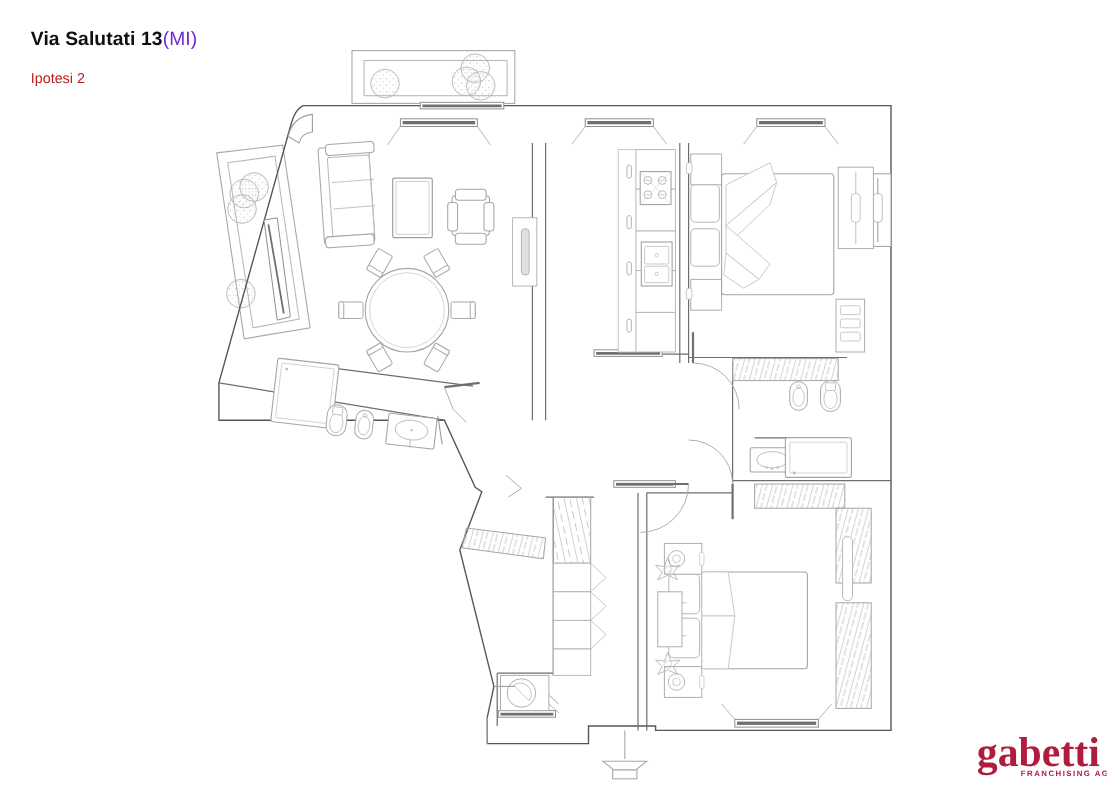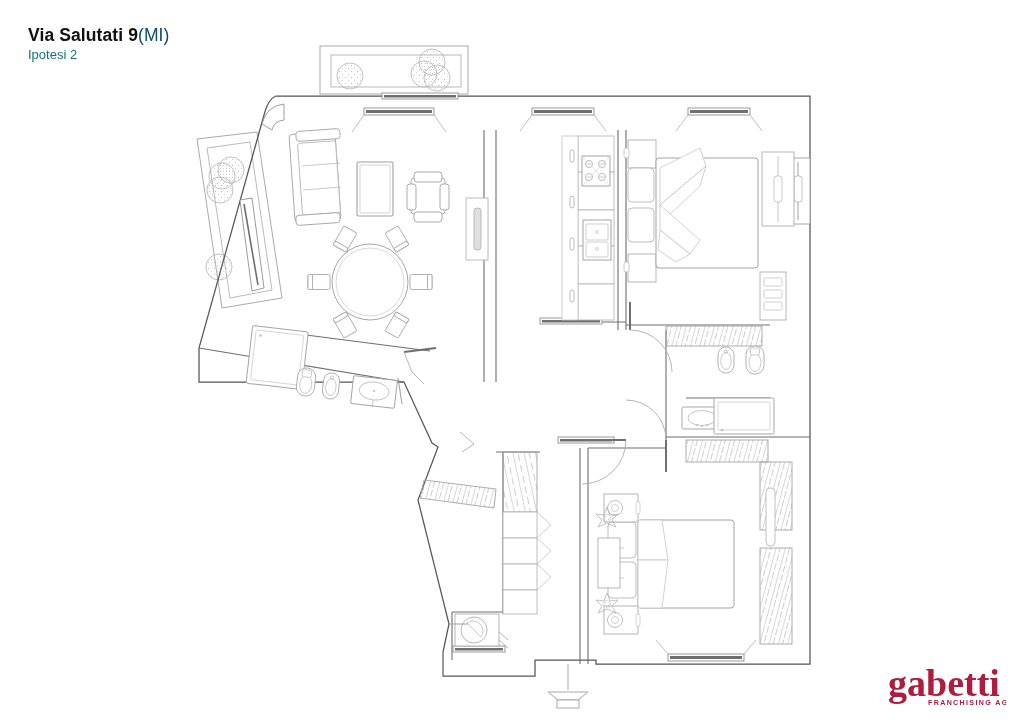--- a/index.html
+++ b/index.html
@@ -36,27 +36,27 @@
     line-height: 22px;
     letter-spacing: 0.1px;
     white-space: nowrap;
   }
   #title .strong {
     font-weight: 700;
     color: #101010;
   }
   #title .light {
     font-weight: 400;
-    color: #0c4a6e;
+    color: #6d28d9;
   }
   #subtitle {
-    margin-top: 1px;
+    margin-top: 17px;
     font-size: 13px;
     font-weight: 400;
-    color: #0f766e;
+    color: #b91c1c;
     line-height: 16px;
   }
 
   
   #plan-wrap {
     position: absolute;
     left: 0;
     top: 0;
     width: 1018px;
     height: 720px;
@@ -88,21 +88,21 @@
     fill: #B01C3E;
   }
 </style>
 </head>
 <body>
 
 <div id="page">
 
   <div id="header">
     <div id="title">
-      <span class="strong">Via Salutati 9</span><span class="light">(MI)</span>
+      <span class="strong">Via Salutati 13</span><span class="light">(MI)</span>
     </div>
     <div id="subtitle">Ipotesi 2</div>
   </div>
 
   <div id="plan-wrap">
   <svg id="plan" width="1018" height="720" viewBox="0 0 1018 720" xmlns="http://www.w3.org/2000/svg">
     <defs>
 
       <pattern id="hatchA" width="9" height="9" patternUnits="userSpaceOnUse" patternTransform="rotate(15)">
         <path d="M0 0 V9" stroke="#9b9b9b" stroke-width="0.8"></path>

